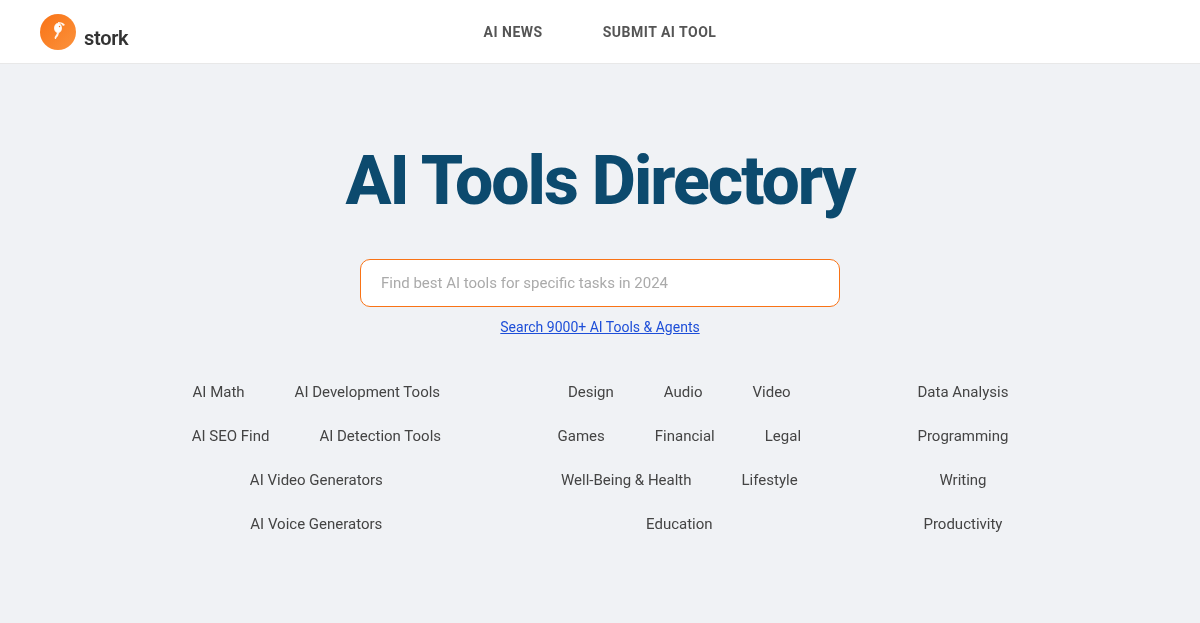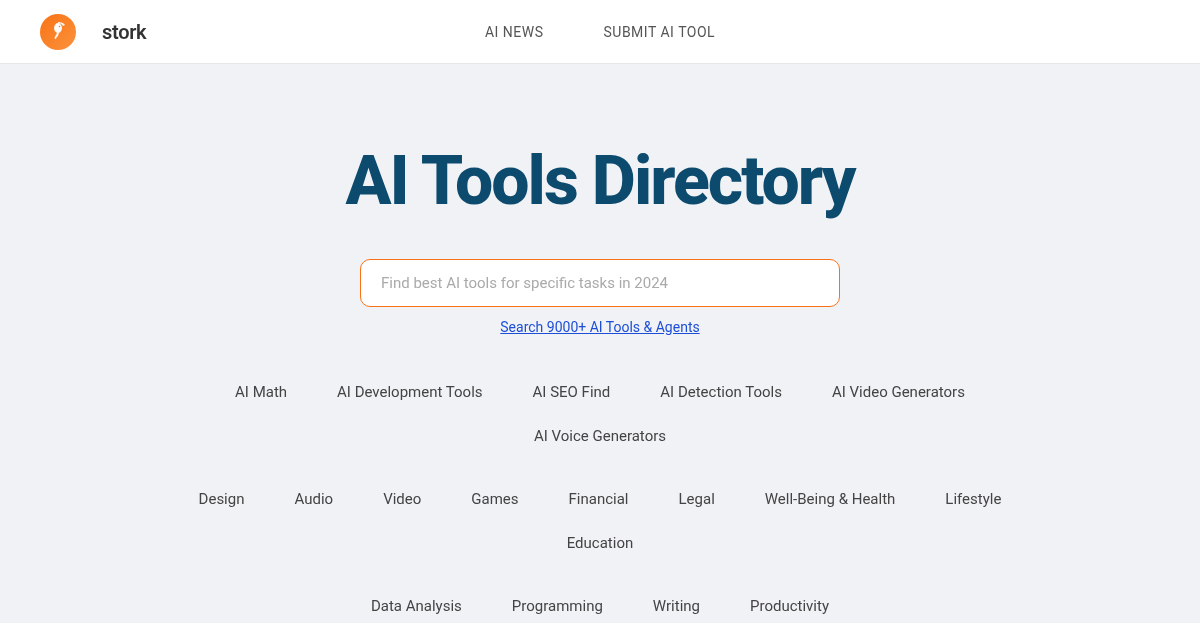--- a/index.html
+++ b/index.html
@@ -22,22 +22,22 @@
       align-items: center;
       justify-content: space-between;
       padding: 0 40px;
       border-bottom: 1px solid #e8e8e8;
       position: relative;
       z-index: 10;
     }
 
     .header-logo {
       display: flex;
-      align-items: center;
-      gap: 26px;
+      align-items: flex-end;
+      gap: 8px;
       text-decoration: none;
       color: #333;
     }
 
     .logo-icon {
       width: 36px;
       height: 36px;
       border-radius: 50%;
       background: linear-gradient(135deg, #f97316, #fb923c);
       display: flex;
@@ -62,21 +62,21 @@
       display: flex;
       align-items: center;
       gap: 60px;
       position: absolute;
       left: 50%;
       transform: translateX(-50%);
     }
 
     .nav-link {
       font-size: 14px;
-      font-weight: 400;
+      font-weight: 700;
       color: #555;
       text-decoration: none;
       letter-spacing: 0.5px;
       text-transform: uppercase;
       cursor: pointer;
     }
 
     
     .hero {
       background-color: #f0f2f5;
@@ -122,21 +122,21 @@
     .search-subtitle {
       font-size: 14px;
       color: #1d4ed8;
       margin-bottom: 40px;
       text-decoration: underline;
     }
 
     
     .categories {
       display: flex;
-      flex-direction: column;
+      flex-direction: row;
       align-items: center;
       gap: 29px;
       max-width: 900px;
       width: 100%;
     }
 
     .category-row {
       display: flex;
       flex-wrap: wrap;
       justify-content: center;

